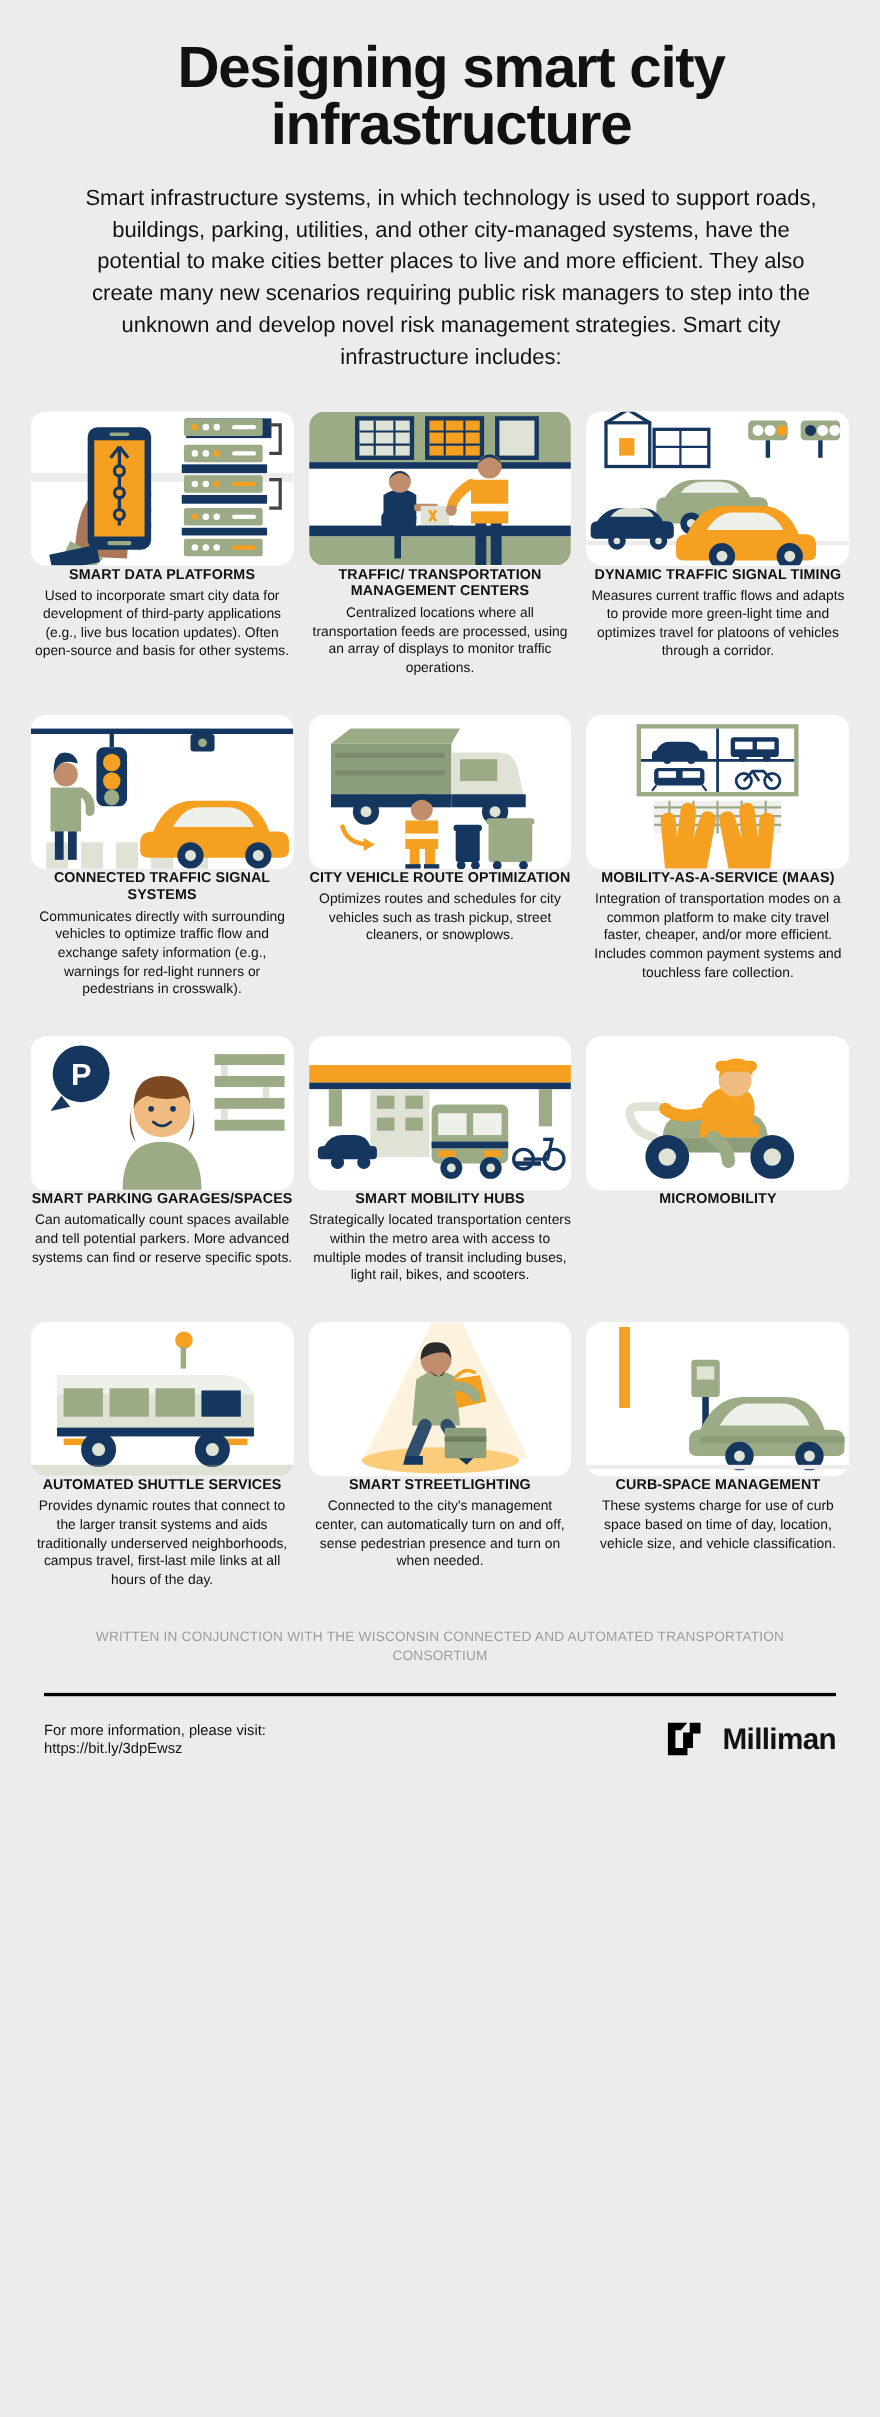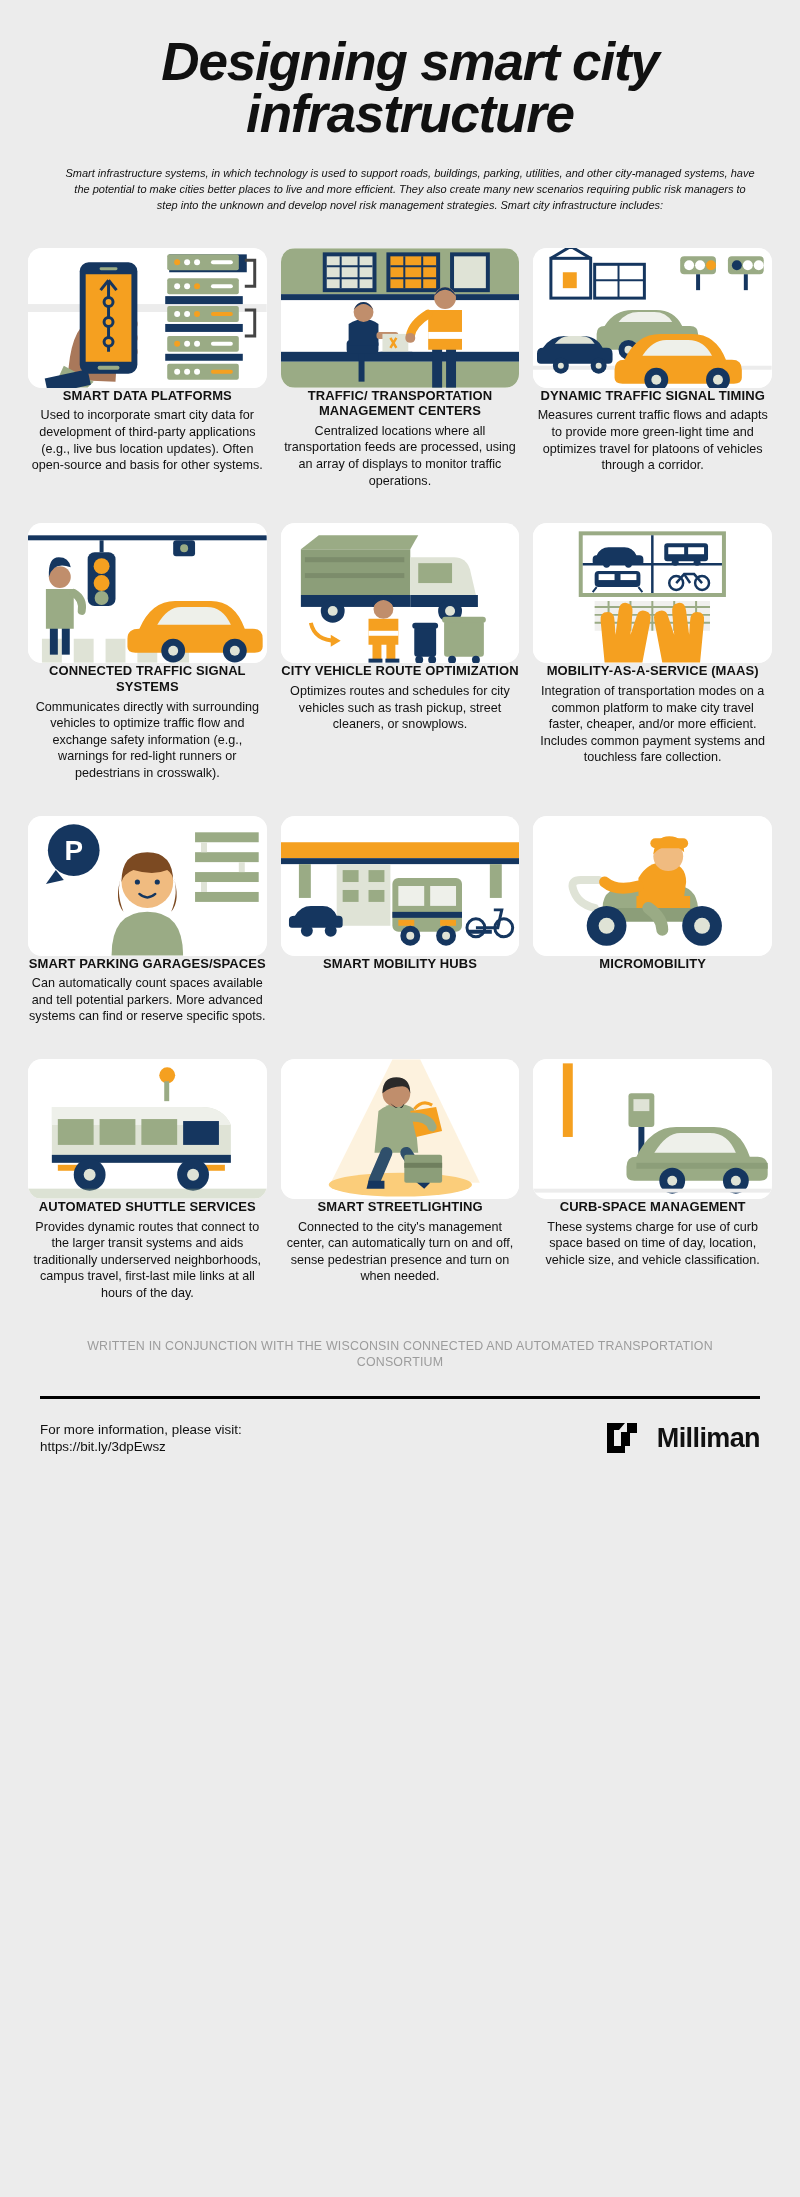--- a/index.html
+++ b/index.html
@@ -19,32 +19,32 @@
   body{
     width:800px;
     background:var(--bg);
     font-family:"Liberation Sans", sans-serif;
     color:var(--ink);
     -webkit-font-smoothing:antialiased;
   }
   .page{width:800px;min-height:2197px;position:relative;padding:0 0 0 0;}
 
   
-  .header{padding:36px 20px 0 40px;font-style:italic;}
+  .header{padding:36px 20px 0 40px;}
   .title{
     font-size:53px;
     line-height:0.98;
     font-weight:700;
     text-align:center;
     letter-spacing:-1.2px;
     margin:0 0 26px 0;
     font-family:"Liberation Sans", sans-serif;
   }
   .intro{
-    font-size:11px;
+    font-size:20px;
     line-height:1.45;
     text-align:center;
     margin:0 auto;
     max-width:690px;
     font-weight:400;
   }
 
   
   .grid{
     display:grid;
@@ -529,20 +529,21 @@
           <path d="M188 116 h24" stroke="#15365f" stroke-width="4"></path>
 
           <g>
             <path d="M14 100 q6 -10 16 -10 h12 q10 0 14 10 h2 q4 0 4 4 v5 q0 3 -3 3 h-48 q-3 0 -3 -3 v-5 q0 -4 6 -4z" fill="#15365f"></path>
             <circle cx="26" cy="115" r="6" fill="#15365f"></circle>
             <circle cx="50" cy="115" r="6" fill="#15365f"></circle>
           </g>
         </svg>
       </div>
       <div class="card-title">SMART MOBILITY HUBS</div>
+      <div class="card-desc">Strategically located transportation centers within the metro area with access to multiple modes of transit including buses, light rail, bikes, and scooters.</div>
     </div>
 
     <div class="card">
       <div class="illus">
         <svg viewBox="0 0 240 140">
           <rect width="240" height="140" fill="#fff"></rect>
 
           <path d="M70 92 q0 -22 28 -22 h46 q20 0 22 22 h-96z" fill="#9aab85"></path>
           <rect x="62" y="92" width="120" height="14" rx="5" fill="#8c9e79"></rect>
           <path d="M62 92 q-18 -4 -22 -20 q-2 -8 8 -8 h18" fill="none" stroke="#dfe3d6" stroke-width="8" stroke-linecap="round"></path>

